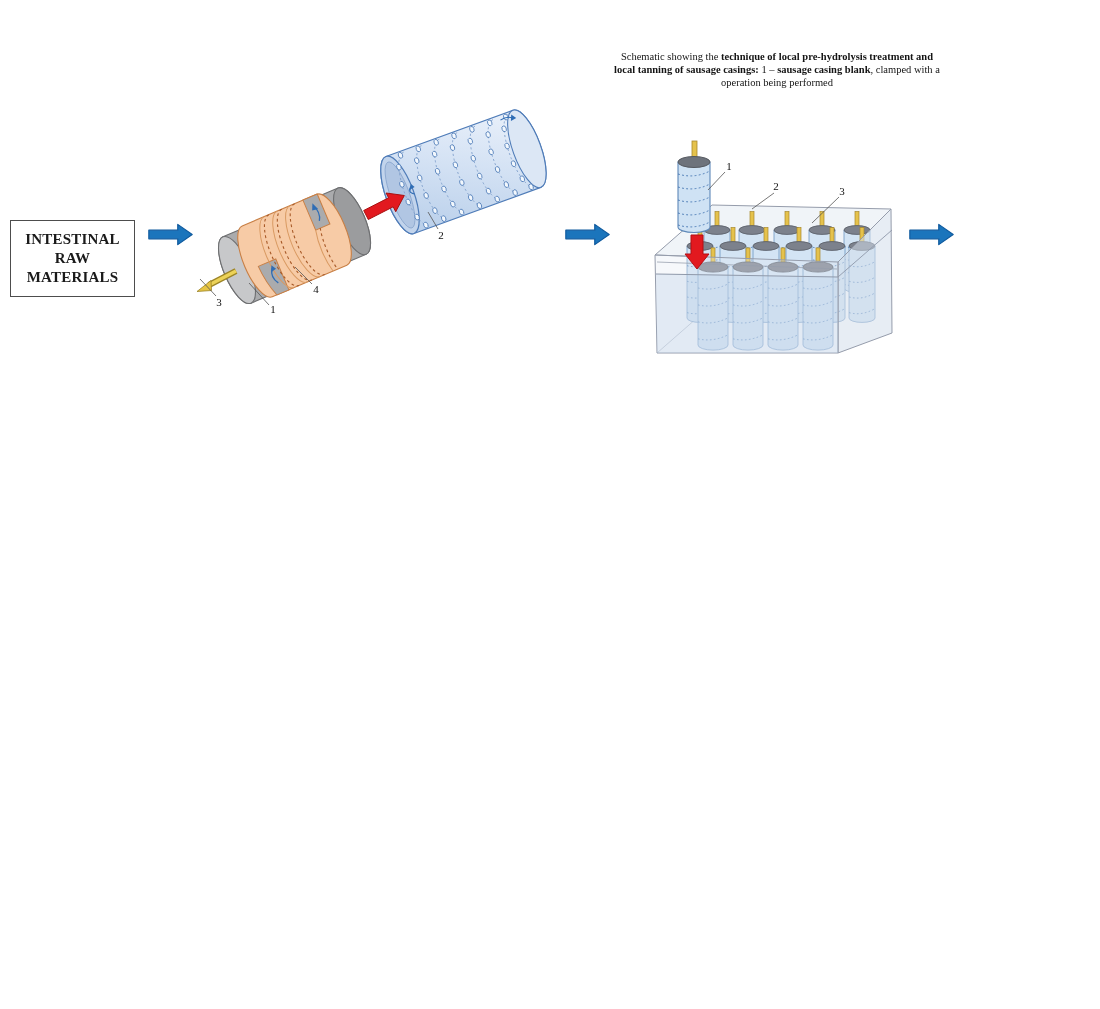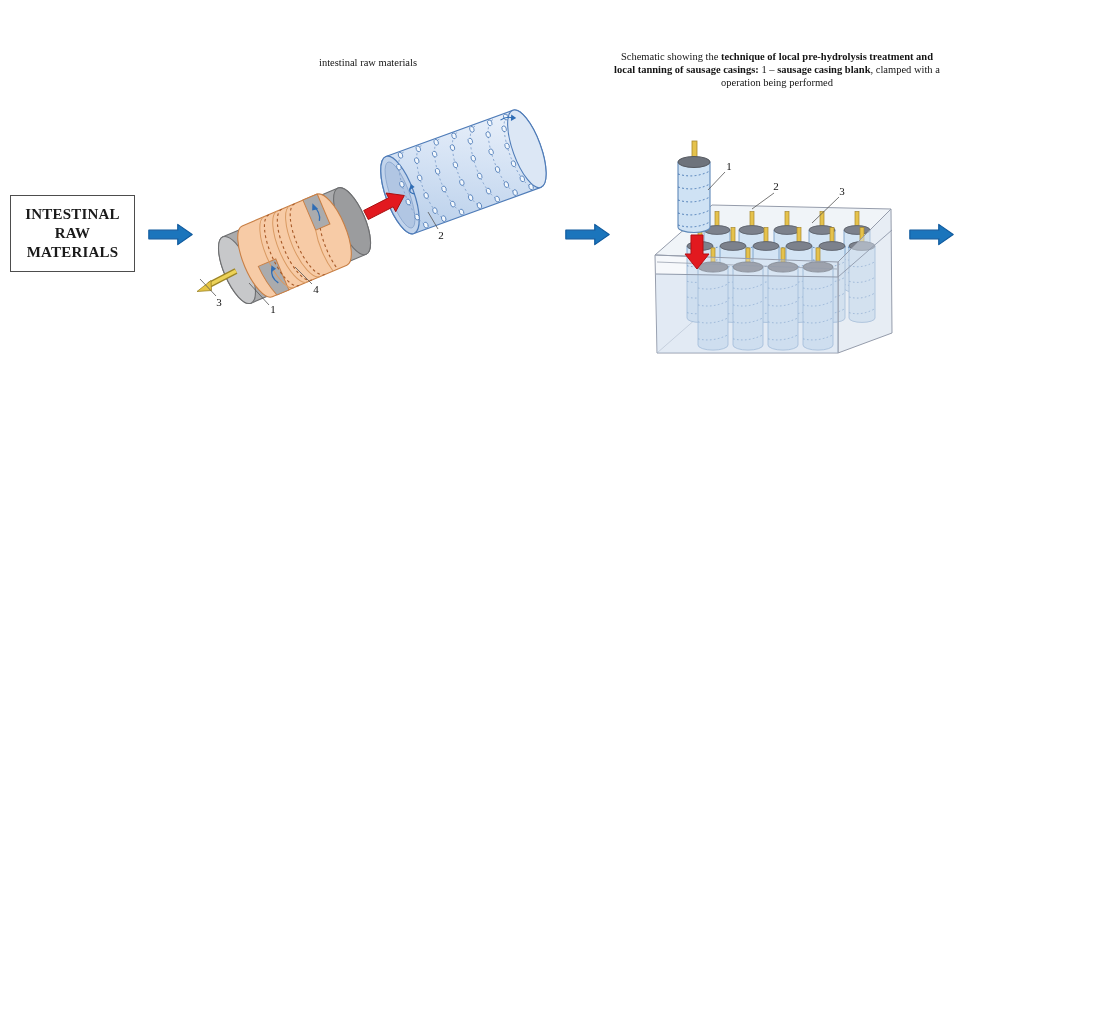--- a/index.html
+++ b/index.html
@@ -1,19 +1,19 @@
 <!DOCTYPE html>
 <html><head>
 <meta charset="utf-8">
 <style>
   html,body{margin:0;padding:0;background:#ffffff;}
   .canvas{position:relative;width:1100px;height:1009px;background:#ffffff;overflow:hidden;
           font-family:"Liberation Serif","DejaVu Serif",serif;color:#1a1a1a;}
   .io-box{position:absolute;border:1.4px solid #4d4d4d;display:flex;flex-direction:column;
-          align-items:center;justify-content:center;text-align:center;background:#ffffff;}
+          align-items:center;justify-content:center;text-align:center;background:#ffffff;margin-top:25px;}
   .io-box .bx-line{font-weight:bold;font-size:15px;line-height:19px;letter-spacing:.2px;white-space:nowrap;}
   .flow-arrow{position:absolute;width:50px;height:27px;}
   .caption{position:absolute;text-align:center;font-size:10.5px;line-height:13.2px;color:#141414;}
   .caption .cap-line{white-space:nowrap;}
   .caption .b{font-weight:bold;}
   .figure{position:absolute;}
   .figure svg{position:absolute;left:0;top:0;}
   .fig-label{position:absolute;font-size:11px;line-height:11px;transform:translate(-50%,-50%);color:#111;}
 </style>
 </head>
@@ -25,21 +25,20 @@
     <div class="bx-line">INTESTINAL</div>
     <div class="bx-line">RAW</div>
     <div class="bx-line">MATERIALS</div>
   </div>
 
   <svg class="flow-arrow" style="left:146px;top:221px;" viewBox="0 0 50 28">
     <polygon points="2,9.5 32,9.5 32,3.5 47,14 32,24.5 32,18.5 2,18.5" fill="#1b75bc" stroke="#0f5a9e" stroke-width="1.2" stroke-linejoin="round"></polygon>
   </svg>
 
   <div class="caption" style="left:193px;top:56px;width:350px;">
-    <div class="cap-line">intestinal raw materials</div>
   </div>
 
   <div class="figure" style="left:185px;top:108px;width:365px;height:222px;">
     <svg width="365" height="222" viewBox="0 0 365 222">
       <defs>
         <linearGradient id="bg1" x1="0" y1="1" x2="1" y2="0">
           <stop offset="0" stop-color="#b6cde9"></stop>
           <stop offset="0.55" stop-color="#d4e2f4"></stop>
           <stop offset="1" stop-color="#ecf2fb"></stop>
         </linearGradient>

